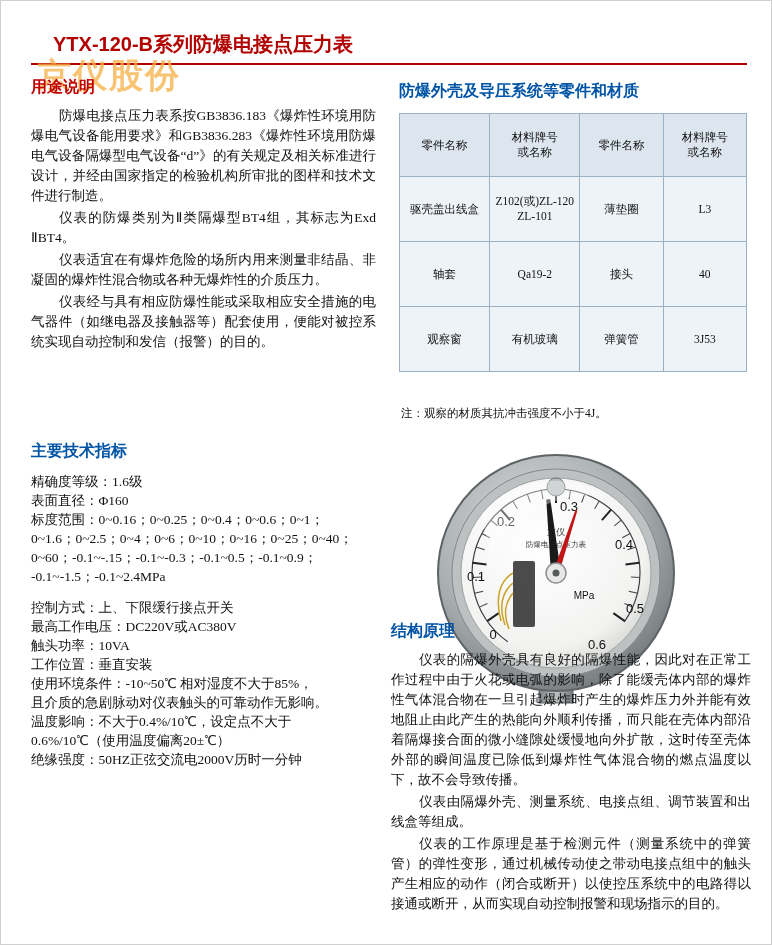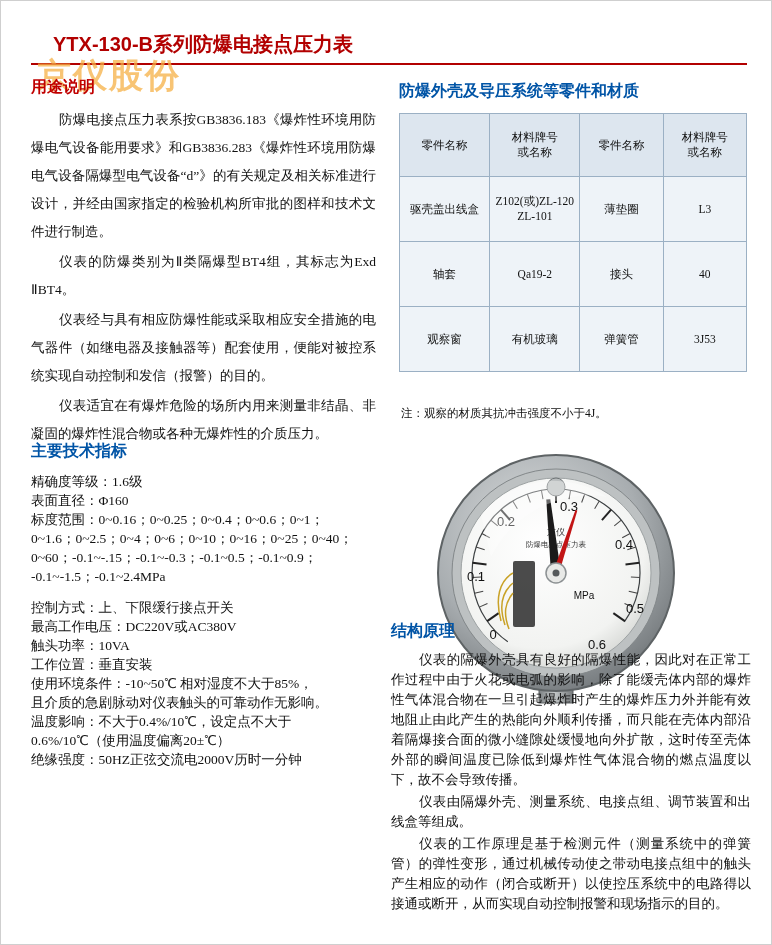--- a/index.html
+++ b/index.html
@@ -44,21 +44,21 @@
   .h-blue{
     font-family:"Liberation Sans", sans-serif;
     font-weight:bold;font-size:16px;color:#0054a6;
   }
   
   .left-col{
     position:absolute;left:30px;top:76px;width:345px;
   }
   .sec-usage-title{margin-bottom:8px;}
   .para{
-    font-size:13.5px;line-height:28px;text-align:justify;
+    font-size:13.5px;line-height:20px;text-align:justify;
     text-indent:28px;margin:0 0 2px 0;
     font-family:"Liberation Serif", serif;
   }
   
   .specs{
     position:absolute;left:30px;top:440px;width:350px;
   }
   .specs h3{margin:0 0 10px 0;}
   .spec-line{
     font-size:13.5px;line-height:19px;margin:0;
@@ -104,30 +104,30 @@
     position:absolute;left:390px;top:620px;width:360px;
   }
   .principle h3{margin:0 0 8px 0;}
   .principle .para{font-size:13.5px;line-height:20px;}
 </style>
 </head>
 <body>
 
 <div class="page">
 
-  <div class="title">YTX-130-B系列防爆电接点压力表</div>
+  <div class="title">YTX-120-B系列防爆电接点压力表</div>
   <div class="title-rule"></div>
   <div class="watermark">京仪股份</div>
 
   <div class="left-col">
     <div class="h-red sec-usage-title">用途说明</div>
     <p class="para">防爆电接点压力表系按GB3836.183《爆炸性环境用防爆电气设备能用要求》和GB3836.283《爆炸性环境用防爆电气设备隔爆型电气设备“d”》的有关规定及相关标准进行设计，并经由国家指定的检验机构所审批的图样和技术文件进行制造。</p>
     <p class="para">仪表的防爆类别为Ⅱ类隔爆型BT4组，其标志为Exd ⅡBT4。</p>
+    <p class="para">仪表适宜在有爆炸危险的场所内用来测量非结晶、非凝固的爆炸性混合物或各种无爆炸性的介质压力。</p>
     <p class="para">仪表经与具有相应防爆性能或采取相应安全措施的电气器件（如继电器及接触器等）配套使用，便能对被控系统实现自动控制和发信（报警）的目的。</p>
-    <p class="para">仪表适宜在有爆炸危险的场所内用来测量非结晶、非凝固的爆炸性混合物或各种无爆炸性的介质压力。</p>
   </div>
 
   <div class="specs">
     <h3 class="h-blue">主要技术指标</h3>
     <p class="spec-line">精确度等级：1.6级</p>
     <p class="spec-line">表面直径：Φ160</p>
     <p class="spec-line">标度范围：0~0.16；0~0.25；0~0.4；0~0.6；0~1；</p>
     <p class="spec-line">0~1.6；0~2.5；0~4；0~6；0~10；0~16；0~25；0~40；</p>
     <p class="spec-line">0~60；-0.1~-.15；-0.1~-0.3；-0.1~0.5；-0.1~0.9；</p>
     <p class="spec-line">-0.1~-1.5；-0.1~2.4MPa</p>

